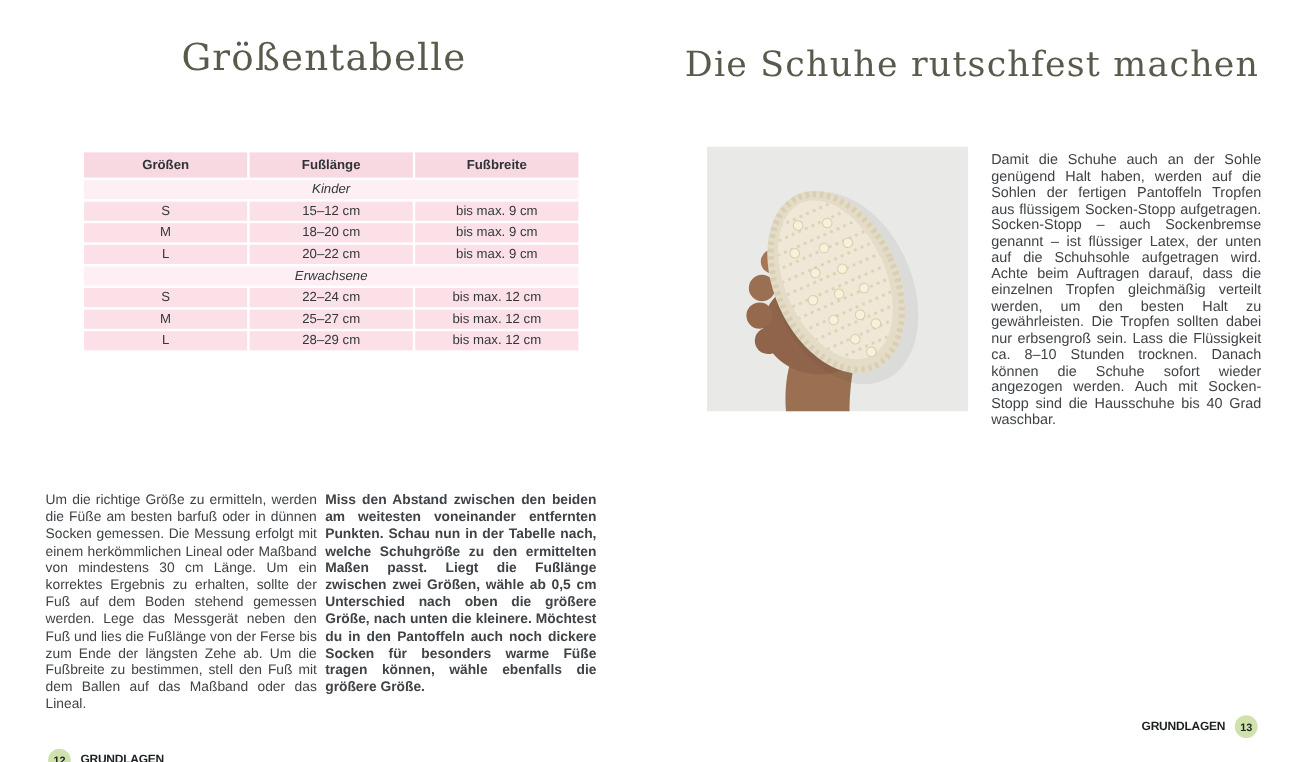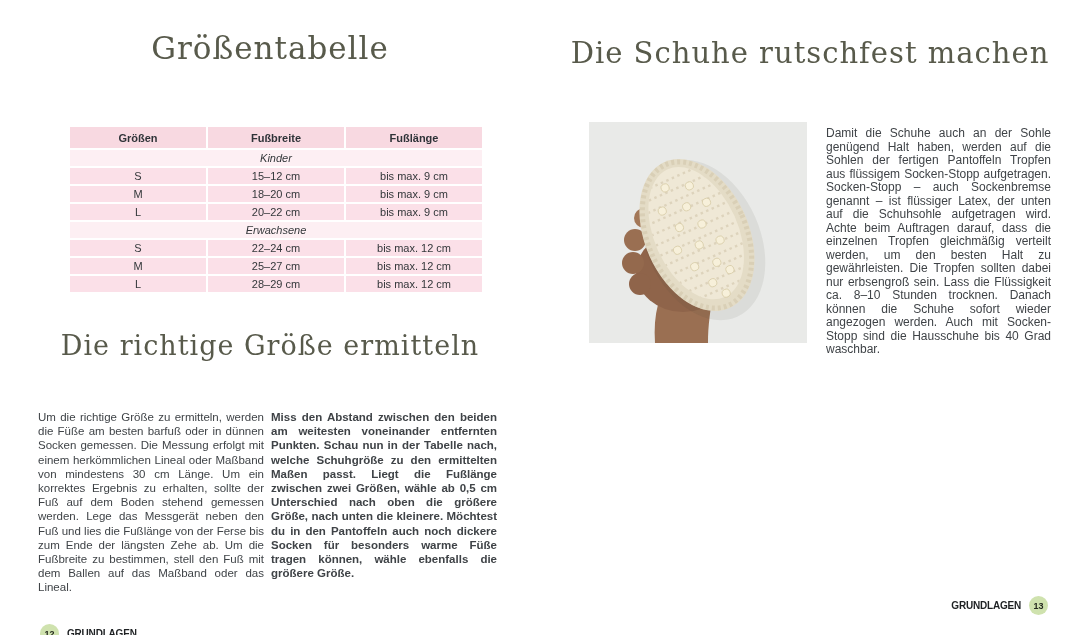--- a/index.html
+++ b/index.html
@@ -64,22 +64,22 @@
 
 <div class="spread">
 
   <section class="page page-left">
 
     <h1 class="script-title title-main">Größentabelle</h1>
 
     <div class="size-table">
       <div class="t-row t-head">
         <div class="t-cell">Größen</div>
+        <div class="t-cell">Fußlänge</div>
         <div class="t-cell">Fußbreite</div>
-        <div class="t-cell">Fußlänge</div>
       </div>
 
       <div class="t-row">
           <div class="t-cat" style="flex:1">Kinder</div>
         </div>
 
       <div class="t-row">
         <div class="t-cell">S</div>
         <div class="t-cell">15–12 cm</div>
         <div class="t-cell">bis max. 9 cm</div>
@@ -109,21 +109,20 @@
         <div class="t-cell">25–27 cm</div>
         <div class="t-cell">bis max. 12 cm</div>
       </div>
       <div class="t-row">
         <div class="t-cell">L</div>
         <div class="t-cell">28–29 cm</div>
         <div class="t-cell">bis max. 12 cm</div>
       </div>
     </div>
 
-    <h2 class="script-title title-sub">Die richtige Größe ermitteln</h2>
 
     <p class="copy copy-col1">Um die richtige Größe zu ermitteln, werden die Füße am besten barfuß oder in dünnen Socken gemessen. Die Messung erfolgt mit einem herkömmlichen Lineal oder Maßband von mindestens 30 cm Länge. Um ein korrektes Ergebnis zu erhalten, sollte der Fuß auf dem Boden stehend gemessen werden. Lege das Messgerät neben den Fuß und lies die Fußlänge von der Ferse bis zum Ende der längsten Zehe ab. Um die Fußbreite zu bestimmen, stell den Fuß mit dem Ballen auf das Maßband oder das Lineal.</p>
     <p class="copy copy-col2">Miss den Abstand zwischen den beiden am weitesten voneinander entfernten Punkten. Schau nun in der Tabelle nach, welche Schuhgröße zu den ermittelten Maßen passt. Liegt die Fußlänge zwischen zwei Größen, wähle ab 0,5 cm Unterschied nach oben die größere Größe, nach unten die kleinere. Möchtest du in den Pantoffeln auch noch dickere Socken für besonders warme Füße tragen können, wähle ebenfalls die größere Größe.</p>
 
     <div class="footer footer-left">
       <span class="page-circle">12</span>
       <span class="chapter-label">GRUNDLAGEN</span>
     </div>
   </section>
 

